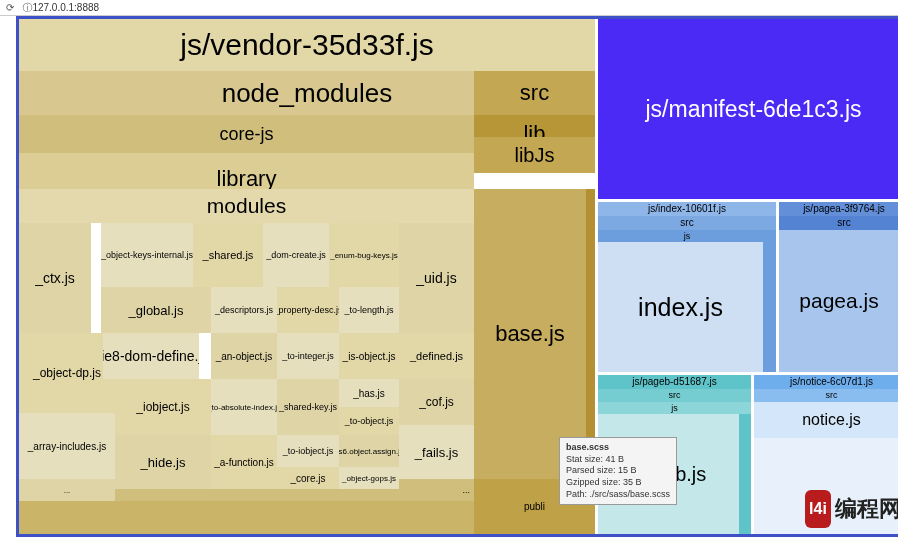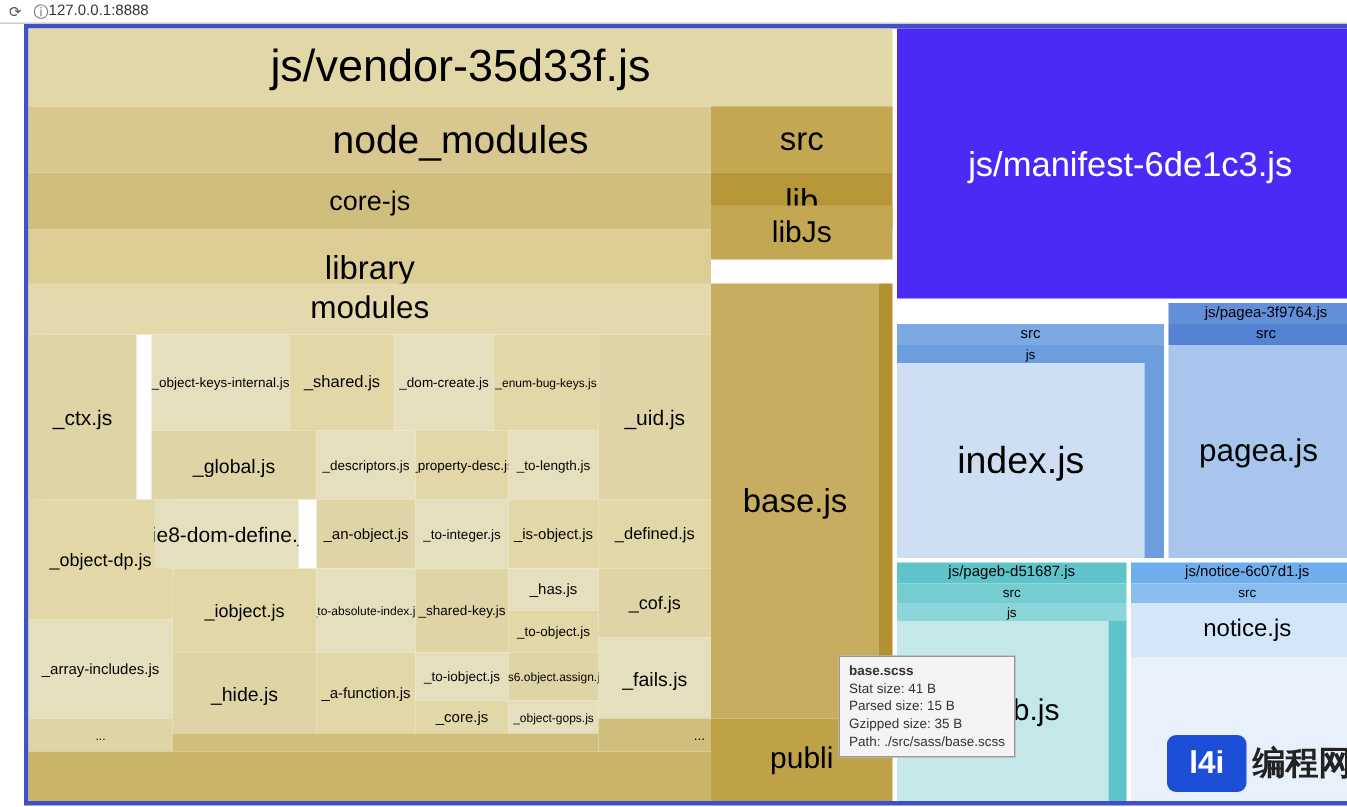--- a/index.html
+++ b/index.html
@@ -8,21 +8,21 @@
 .reload{margin-right:8px;color:#555}
 .addr{color:#333}
 .vp{position:relative;width:896px;height:521px;margin:0 16px;border:3px solid #3f51c7}
 
 .block{position:absolute;display:flex;align-items:center;justify-content:center;text-align:center;overflow:hidden;white-space:nowrap}
 .bh{position:absolute;text-align:center;font-size:10px;color:#000;overflow:hidden;white-space:nowrap}
 
 .tooltip{position:absolute;background:#f4f4f4;border:1px solid #999;padding:4px 6px;font-size:9px;color:#333;z-index:10;line-height:1.3}
 
 .logo{position:absolute;right:8px;bottom:6px;display:flex;align-items:center;gap:4px;z-index:20}
-.logo-sq{width:53px;height:38px;background:#1d4ed8;border-radius:6px;display:flex;align-items:center;justify-content:center;font-weight:bold;color:#fff;font-size:21px}
+.logo-sq{width:26px;height:38px;background:#b91c1c;border-radius:6px;display:flex;align-items:center;justify-content:center;font-weight:bold;color:#fff;font-size:16px}
 .logo-txt{font-size:22px;font-weight:bold;color:#222}
 </style>
 </head>
 <body>
 
 <div class="chrome">
   <span class="reload">⟳</span>
   <span>ⓘ</span>
   <span class="addr">127.0.0.1:8888</span>
 </div>
@@ -73,24 +73,25 @@
   <div class="block" style="left:320px;top:448px;width:60px;height:22px;background:#e6dfbe;font-size:8px">_object-gops.js</div>
   <div class="block" style="left:96px;top:470px;width:284px;height:12px;background:#d0be7d;font-size:8px"></div>
   <div class="block" style="left:0;top:482px;width:455px;height:33px;background:#c9b468;font-size:9px"></div>
   <div class="block" style="left:380px;top:460px;width:75px;height:22px;background:#d0be7d;font-size:9px;justify-content:flex-end;padding-right:4px">...</div>
 
   <div class="block" style="left:455px;top:52px;width:121px;height:44px;background:#c3a752;font-size:22px">src</div>
   <div class="block" style="left:455px;top:96px;width:121px;height:38px;background:#b79638;font-size:22px">lib</div>
   <div class="block" style="left:455px;top:118px;width:121px;height:36px;background:#c3a752;font-size:20px">libJs</div>
   <div class="block" style="left:455px;top:170px;width:112px;height:290px;background:#c6ad5f;font-size:22px">base.js</div>
   <div class="block" style="left:567px;top:170px;width:9px;height:290px;background:#b39032;font-size:8px"></div>
-  <div class="block" style="left:455px;top:460px;width:121px;height:55px;background:#bfa147;font-size:20px">publi</div>
+  <div class="block" style="left:455px;top:460px;width:121px;height:55px;background:#bfa147;font-size:10px">publi</div>
 
   <div class="block" style="left:579px;top:0;width:311px;height:180px;background:#4b2af6;color:#fff;font-size:23px">js/manifest-6de1c3.js</div>
 
+  <div class="bh" style="left:579px;top:183px;width:178px;height:14px;background:#8fb6e8;line-height:14px">js/index-10601f.js</div>
   <div class="bh" style="left:579px;top:197px;width:178px;height:14px;background:#7da9e3;line-height:14px">src</div>
   <div class="bh" style="left:579px;top:211px;width:178px;height:12px;background:#6c9ddd;line-height:12px;font-size:9px">js</div>
   <div class="block" style="left:579px;top:223px;width:165px;height:130px;background:#cedff4;font-size:25px">index.js</div>
   <div class="block" style="left:744px;top:223px;width:13px;height:130px;background:#6c9ddd"></div>
 
   <div class="bh" style="left:760px;top:183px;width:130px;height:14px;background:#628fd8;line-height:14px">js/pagea-3f9764.js</div>
   <div class="bh" style="left:760px;top:197px;width:130px;height:14px;background:#5483d3;line-height:14px">src</div>
   <div class="block" style="left:760px;top:211px;width:120px;height:142px;background:#a8c6ed;font-size:21px">pagea.js</div>
   <div class="block" style="left:880px;top:211px;width:10px;height:142px;background:#5483d3"></div>
 

